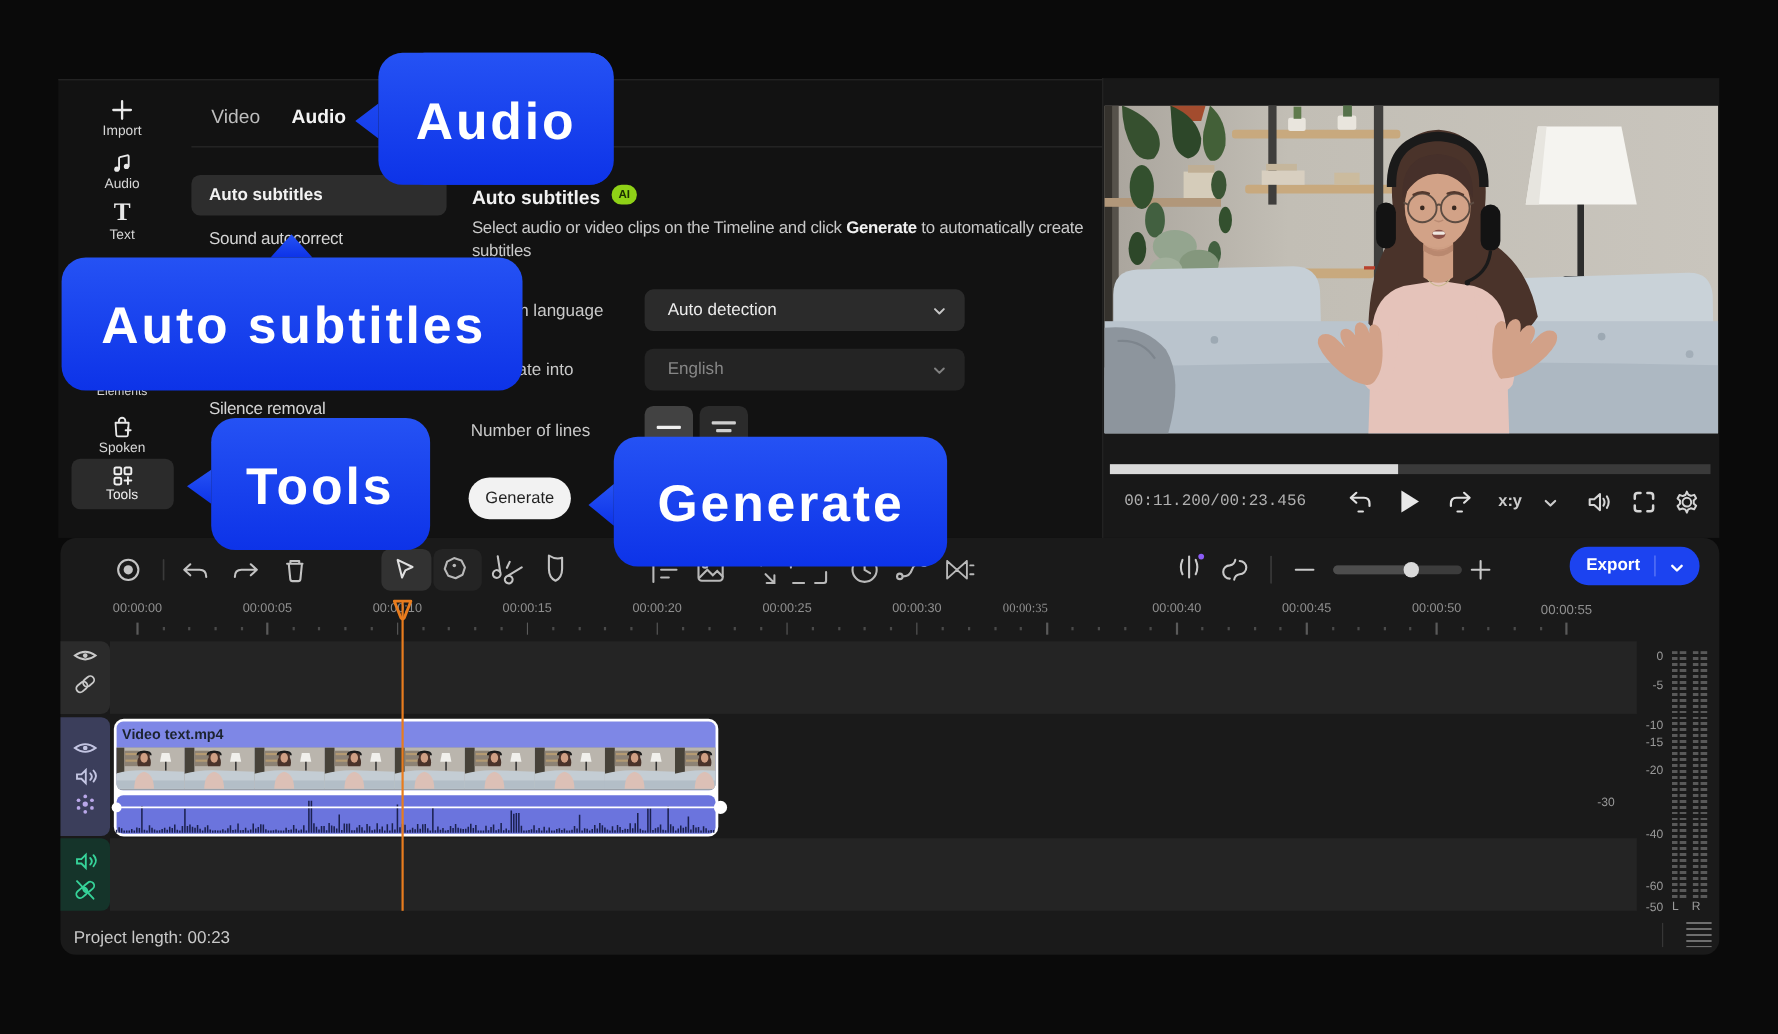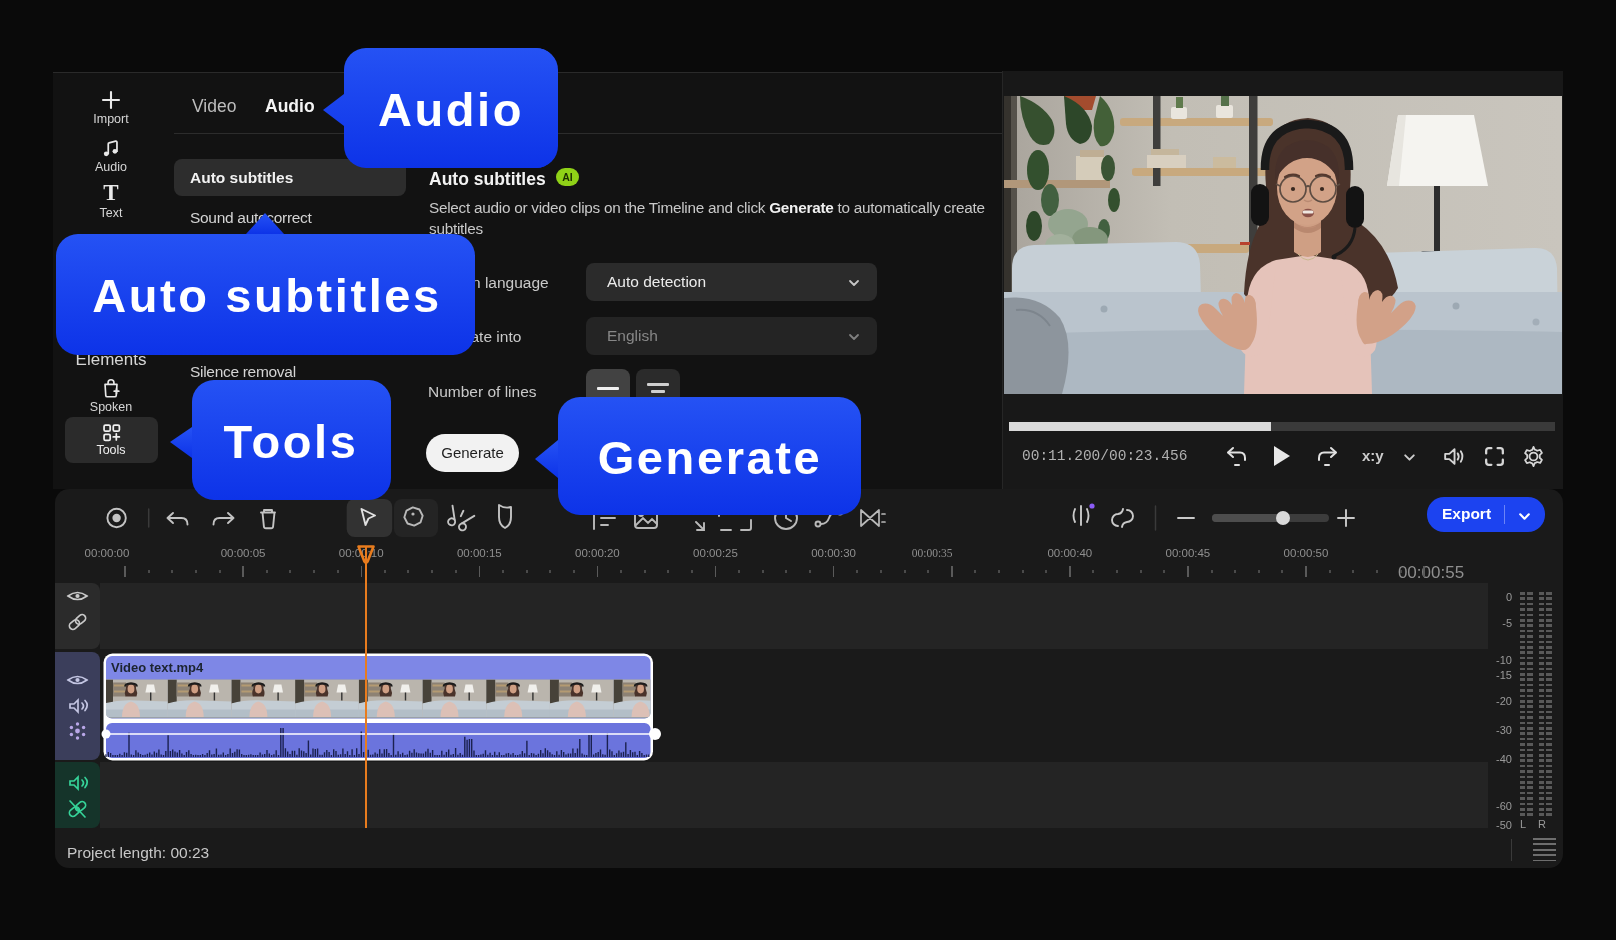--- a/index.html
+++ b/index.html
@@ -23,21 +23,21 @@
       </svg>
     <div class="abs lbl" style="left:71px;top:112px;width:80px;text-align:center;font-size:12.5px;">Import</div>
     <svg class="abs" style="left:100px;top:137px" width="22" height="22" viewBox="0 0 24 24">
         <path d="M9 18.2V7.5c0-.6.3-1 .9-1.1l7.2-1.8c.8-.2 1.4.3 1.4 1.1v9.8" stroke="#e8e8e8" stroke-width="1.9" fill="none" stroke-linecap="round"></path>
         <circle cx="6.8" cy="18.3" r="2.6" fill="#e8e8e8"></circle>
         <circle cx="16.3" cy="15.6" r="2.6" fill="#e8e8e8"></circle>
       </svg>
     <div class="abs lbl" style="left:71px;top:160px;width:80px;text-align:center;font-size:12.5px;">Audio</div>
     <div class="abs" style="left:71px;top:180px;width:80px;text-align:center;font-size:23px;color:#e8e8e8;font-family:'Liberation Serif',serif;font-weight:bold;">T</div>
     <div class="abs lbl" style="left:71px;top:206px;width:80px;text-align:center;font-size:12.5px;">Text</div>
-    <div class="abs lbl" style="left:71px;top:350px;width:80px;text-align:center;font-size:17px;">Elements</div>
+    <div class="abs lbl" style="left:71px;top:350px;width:80px;text-align:center;font-size:11px;">Elements</div>
     <svg class="abs" style="left:100px;top:377px" width="22" height="22" viewBox="0 0 24 24">
         <path d="M5.5 8h13l-.8 12.2a1.5 1.5 0 0 1-1.5 1.3H7.8a1.5 1.5 0 0 1-1.5-1.3L5.5 8z" stroke="#e8e8e8" stroke-width="1.8" fill="none" stroke-linejoin="round"></path>
         <path d="M8.8 8V6.2A3.2 3.2 0 0 1 12 3a3.2 3.2 0 0 1 3.2 3.2V8" stroke="#e8e8e8" stroke-width="1.8" fill="none"></path>
         <path d="M15.5 15.5h5M18 13v5" stroke="#e8e8e8" stroke-width="1.9" stroke-linecap="round"></path>
       </svg>
     <div class="abs lbl" style="left:71px;top:400px;width:80px;text-align:center;font-size:12.5px;">Spoken</div>
     <div class="abs" style="left:65px;top:417px;width:93px;height:46px;background:#2b2b2b;border-radius:8px;"></div>
     <svg class="abs" style="left:101px;top:422px" width="21" height="21" viewBox="0 0 24 24">
         <rect x="3.5" y="3.5" width="7" height="7" rx="1.6" stroke="#f0f0f0" stroke-width="2" fill="none"></rect>
         <rect x="14" y="3.5" width="7" height="7" rx="1.6" stroke="#f0f0f0" stroke-width="2" fill="none"></rect>
@@ -299,32 +299,32 @@
       <circle cx="213" cy="20" r="7" fill="#d9d9d9"></circle>
     </svg>
 
     <div class="abs" style="left:1426.5px;top:497px;width:118px;height:34.5px;background:#1c43f0;border-radius:17px;"></div>
     <div class="abs" style="left:1426.5px;top:505px;width:80px;text-align:center;font-size:15.5px;font-weight:bold;color:#fff;">Export</div>
     <div class="abs" style="left:1503.5px;top:505px;width:1px;height:19px;background:#6b84f7;"></div>
     <svg class="abs" style="left:1517px;top:509px" width="15" height="15" viewBox="0 0 14 14">
         <path d="M3 5l4 4 4-4" stroke="#fff" stroke-width="2" fill="none" stroke-linecap="round" stroke-linejoin="round"></path>
       </svg>
 
-    <div class="abs" style="left:67px;top:547px;width:80px;text-align:center;font-size:11.5px;color:#8f8f8f;">00:00:00</div>
+    <div class="abs" style="left:85.0px;top:547px;width:80px;text-align:center;font-size:11.5px;color:#8f8f8f;">00:00:00</div>
     <div class="abs" style="left:203.1px;top:547px;width:80px;text-align:center;font-size:11.5px;color:#8f8f8f;">00:00:05</div>
     <div class="abs" style="left:321.2px;top:547px;width:80px;text-align:center;font-size:11.5px;color:#8f8f8f;">00:00:10</div>
     <div class="abs" style="left:439.3px;top:547px;width:80px;text-align:center;font-size:11.5px;color:#8f8f8f;">00:00:15</div>
     <div class="abs" style="left:557.4px;top:547px;width:80px;text-align:center;font-size:11.5px;color:#8f8f8f;">00:00:20</div>
     <div class="abs" style="left:675.5px;top:547px;width:80px;text-align:center;font-size:11.5px;color:#8f8f8f;">00:00:25</div>
     <div class="abs" style="left:793.6px;top:547px;width:80px;text-align:center;font-size:11.5px;color:#8f8f8f;">00:00:30</div>
     <div class="abs" style="left:911.7px;top:547px;width:80px;font-size:11.5px;color:#8f8f8f;font-family:Liberation Serif, serif;">00:00:35</div>
     <div class="abs" style="left:1029.8px;top:547px;width:80px;text-align:center;font-size:11.5px;color:#8f8f8f;">00:00:40</div>
     <div class="abs" style="left:1147.9px;top:547px;width:80px;text-align:center;font-size:11.5px;color:#8f8f8f;">00:00:45</div>
     <div class="abs" style="left:1266.0px;top:547px;width:80px;text-align:center;font-size:11.5px;color:#8f8f8f;">00:00:50</div>
-    <div class="abs" style="left:1384.1px;top:547px;width:80px;text-align:right;font-size:17px;color:#8f8f8f;margin-top:16px;">00:00:55</div>
+    <div class="abs" style="left:1384.1px;top:547px;width:80px;text-align:center;font-size:12px;color:#8f8f8f;">00:00:55</div>
     <div class="abs" style="left:124.2px;top:566px;width:1.5px;height:11px;background:#5a5a5a;"></div>
     <div class="abs" style="left:147.6px;top:570px;width:2px;height:2.5px;background:#4a4a4a;"></div>
     <div class="abs" style="left:171.2px;top:570px;width:2px;height:2.5px;background:#4a4a4a;"></div>
     <div class="abs" style="left:194.9px;top:570px;width:2px;height:2.5px;background:#4a4a4a;"></div>
     <div class="abs" style="left:218.5px;top:570px;width:2px;height:2.5px;background:#4a4a4a;"></div>
     <div class="abs" style="left:242.4px;top:566px;width:1.5px;height:11px;background:#5a5a5a;"></div>
     <div class="abs" style="left:265.7px;top:570px;width:2px;height:2.5px;background:#4a4a4a;"></div>
     <div class="abs" style="left:289.3px;top:570px;width:2px;height:2.5px;background:#4a4a4a;"></div>
     <div class="abs" style="left:313.0px;top:570px;width:2px;height:2.5px;background:#4a4a4a;"></div>
     <div class="abs" style="left:336.6px;top:570px;width:2px;height:2.5px;background:#4a4a4a;"></div>
@@ -451,21 +451,21 @@
 
     <div class="abs" style="left:1519.5px;top:592px;width:5.5px;height:226px;background:repeating-linear-gradient(to bottom,#595959 0px,#595959 2.6px,transparent 2.6px,transparent 5.4px);"></div>
     <div class="abs" style="left:1527.0px;top:592px;width:5.5px;height:226px;background:repeating-linear-gradient(to bottom,#595959 0px,#595959 2.6px,transparent 2.6px,transparent 5.4px);"></div>
     <div class="abs" style="left:1538.5px;top:592px;width:5.5px;height:226px;background:repeating-linear-gradient(to bottom,#595959 0px,#595959 2.6px,transparent 2.6px,transparent 5.4px);"></div>
     <div class="abs" style="left:1546.0px;top:592px;width:5.5px;height:226px;background:repeating-linear-gradient(to bottom,#595959 0px,#595959 2.6px,transparent 2.6px,transparent 5.4px);"></div>
     <div class="abs" style="left:1452px;top:591px;width:60px;text-align:right;font-size:11px;color:#9a9a9a;">0</div>
     <div class="abs" style="left:1452px;top:617px;width:60px;text-align:right;font-size:11px;color:#9a9a9a;">-5</div>
     <div class="abs" style="left:1452px;top:643px;width:60px;text-align:right;font-size:11px;color:#9a9a9a;margin-top:11px;">-10</div>
     <div class="abs" style="left:1452px;top:669px;width:60px;text-align:right;font-size:11px;color:#9a9a9a;">-15</div>
     <div class="abs" style="left:1452px;top:695px;width:60px;text-align:right;font-size:11px;color:#9a9a9a;">-20</div>
-    <div class="abs" style="left:1452px;top:724px;width:60px;text-align:right;font-size:11px;color:#9a9a9a;">-30</div>
+    <div class="abs" style="left:1452px;top:724px;width:60px;text-align:left;font-size:11px;color:#9a9a9a;">-30</div>
     <div class="abs" style="left:1452px;top:753px;width:60px;text-align:right;font-size:11px;color:#9a9a9a;">-40</div>
     <div class="abs" style="left:1452px;top:783px;width:60px;text-align:right;font-size:11px;color:#9a9a9a;margin-top:36px;">-50</div>
     <div class="abs" style="left:1452px;top:800px;width:60px;text-align:right;font-size:11px;color:#9a9a9a;">-60</div>
     <div class="abs" style="left:1516px;top:818px;width:14px;text-align:center;font-size:11px;color:#9a9a9a;">L</div>
     <div class="abs" style="left:1535px;top:818px;width:14px;text-align:center;font-size:11px;color:#9a9a9a;">R</div>
     <div class="abs" style="left:1511px;top:839px;width:1px;height:22px;background:#3a3a3a;"></div>
     <div class="abs" style="left:1533px;top:838px;width:23px;height:23px;background:repeating-linear-gradient(to bottom,#6e6e6e 0 2px,transparent 2px 5.5px),repeating-linear-gradient(to right,transparent 0 6px,#1a1a1a 6px 8px);"></div>
 
     <div class="abs" style="left:67px;top:844px;font-size:15.5px;color:#c8c8c8;">Project length: 00:23</div>
 

